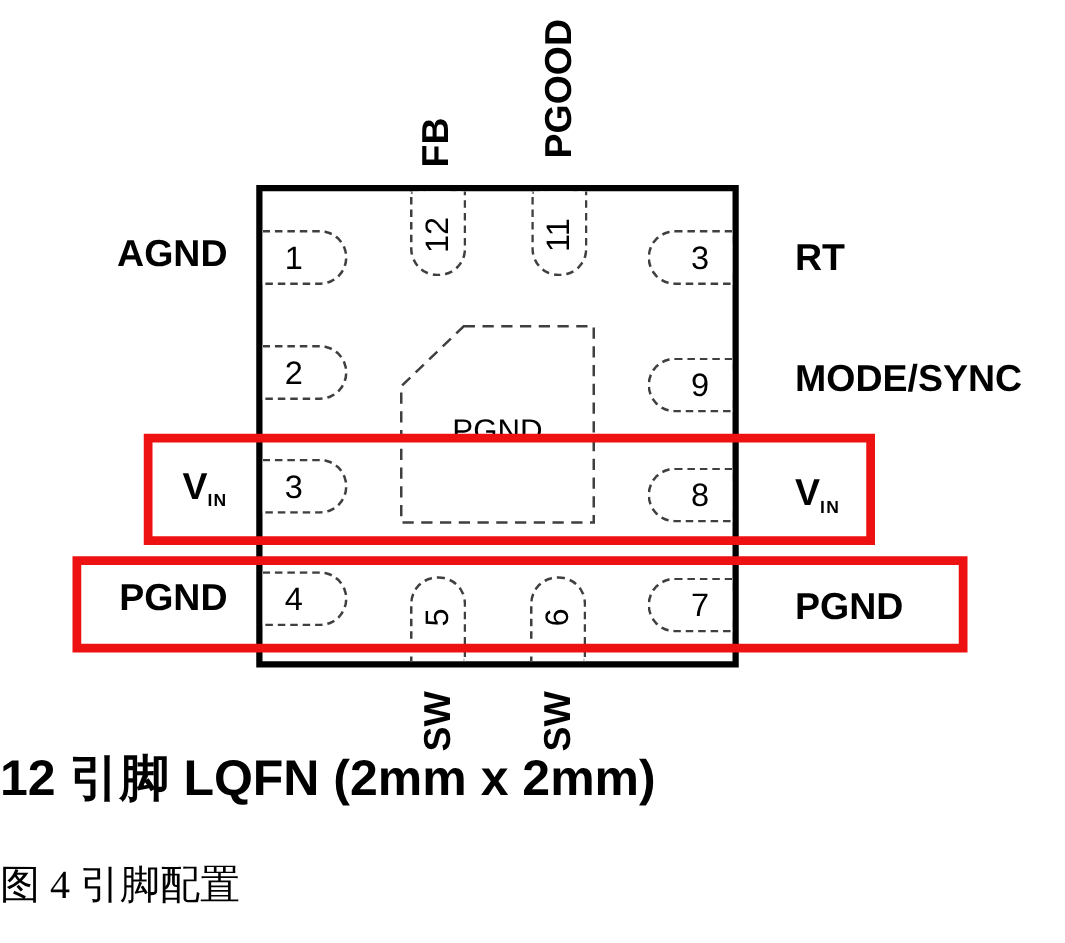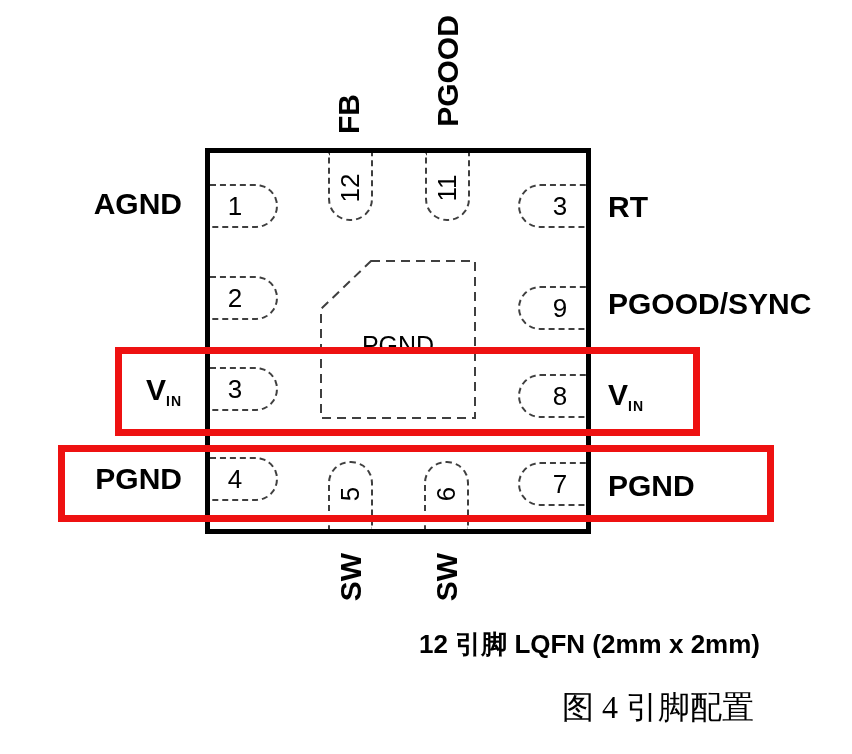--- a/index.html
+++ b/index.html
@@ -20,34 +20,34 @@
   .pin.bottom{width:45px;height:68px;top:461px;border-bottom:none;border-radius:22px 22px 0 0;}
   
   .rot{position:absolute;transform:translate(-50%,-50%) rotate(-90deg);
        white-space:nowrap;z-index:3;}
   .rot.num{font-size:26px;font-weight:400;}
   .rot.lbl{font-size:30px;font-weight:700;}
   
   .side-lbl{position:absolute;font-size:30px;font-weight:700;line-height:32px;
             white-space:nowrap;z-index:3;}
   .side-lbl.l{left:24px;width:158px;text-align:right;}
-  .side-lbl.r{left:608px;text-align:right;}
+  .side-lbl.r{left:636px;text-align:right;}
   .sub{font-size:14px;font-weight:700;vertical-align:-6px;letter-spacing:1px;}
   
   .pad-svg{position:absolute;left:319px;top:260px;z-index:2;}
   .pad-lbl{position:absolute;left:319px;top:331px;width:158px;text-align:center;
            font-size:25px;font-weight:400;z-index:2;}
   
   .hl{position:absolute;box-sizing:border-box;border:7px solid #ee1111;z-index:10;background:transparent;}
   .hl.row-vin {left:115px;top:347px;width:585px;height:89px;}
   .hl.row-pgnd{left:58px;top:445px;width:716px;height:77px;}
   
-  .cap1{position:absolute;left:0;top:627px;width:760px;text-align:right;
-        font-size:26px;font-weight:700;z-index:3;}
-  .cap2{position:absolute;left:0;top:686px;width:754px;text-align:right;
+  .cap1{position:absolute;left:0;top:595px;width:760px;text-align:left;
+        font-size:40px;font-weight:700;z-index:3;}
+  .cap2{position:absolute;left:0;top:686px;width:754px;text-align:left;
         font-size:32px;font-weight:400;font-family:"Liberation Serif", serif;z-index:3;}
 </style>
 </head>
 <body>
 
 <div id="stage">
 
   <div class="chip"></div>
 
   <svg class="pad-svg" width="158" height="160">
@@ -89,21 +89,21 @@
   <div class="pin bottom" style="left:328px"></div>
   <div class="pin bottom" style="left:424px"></div>
   <span class="rot num" style="left:350px;top:494px">5</span>
   <span class="rot num" style="left:446px;top:494px">6</span>
 
   <div class="side-lbl l" style="top:188px">AGND</div>
   <div class="side-lbl l" style="top:374px"><span>V</span><span class="sub">IN</span></div>
   <div class="side-lbl l" style="top:463px">PGND</div>
 
   <div class="side-lbl r" style="top:191px">RT</div>
-  <div class="side-lbl r" style="top:288px">PGOOD/SYNC</div>
+  <div class="side-lbl r" style="top:288px">MODE/SYNC</div>
   <div class="side-lbl r" style="top:379px"><span>V</span><span class="sub">IN</span></div>
   <div class="side-lbl r" style="top:470px">PGND</div>
 
   <span class="rot lbl" style="left:349px;top:114px">FB</span>
   <span class="rot lbl" style="left:448px;top:71px">PGOOD</span>
 
   <span class="rot lbl" style="left:351px;top:577px">SW</span>
   <span class="rot lbl" style="left:447px;top:577px">SW</span>
 
   <div class="hl row-vin"></div>

